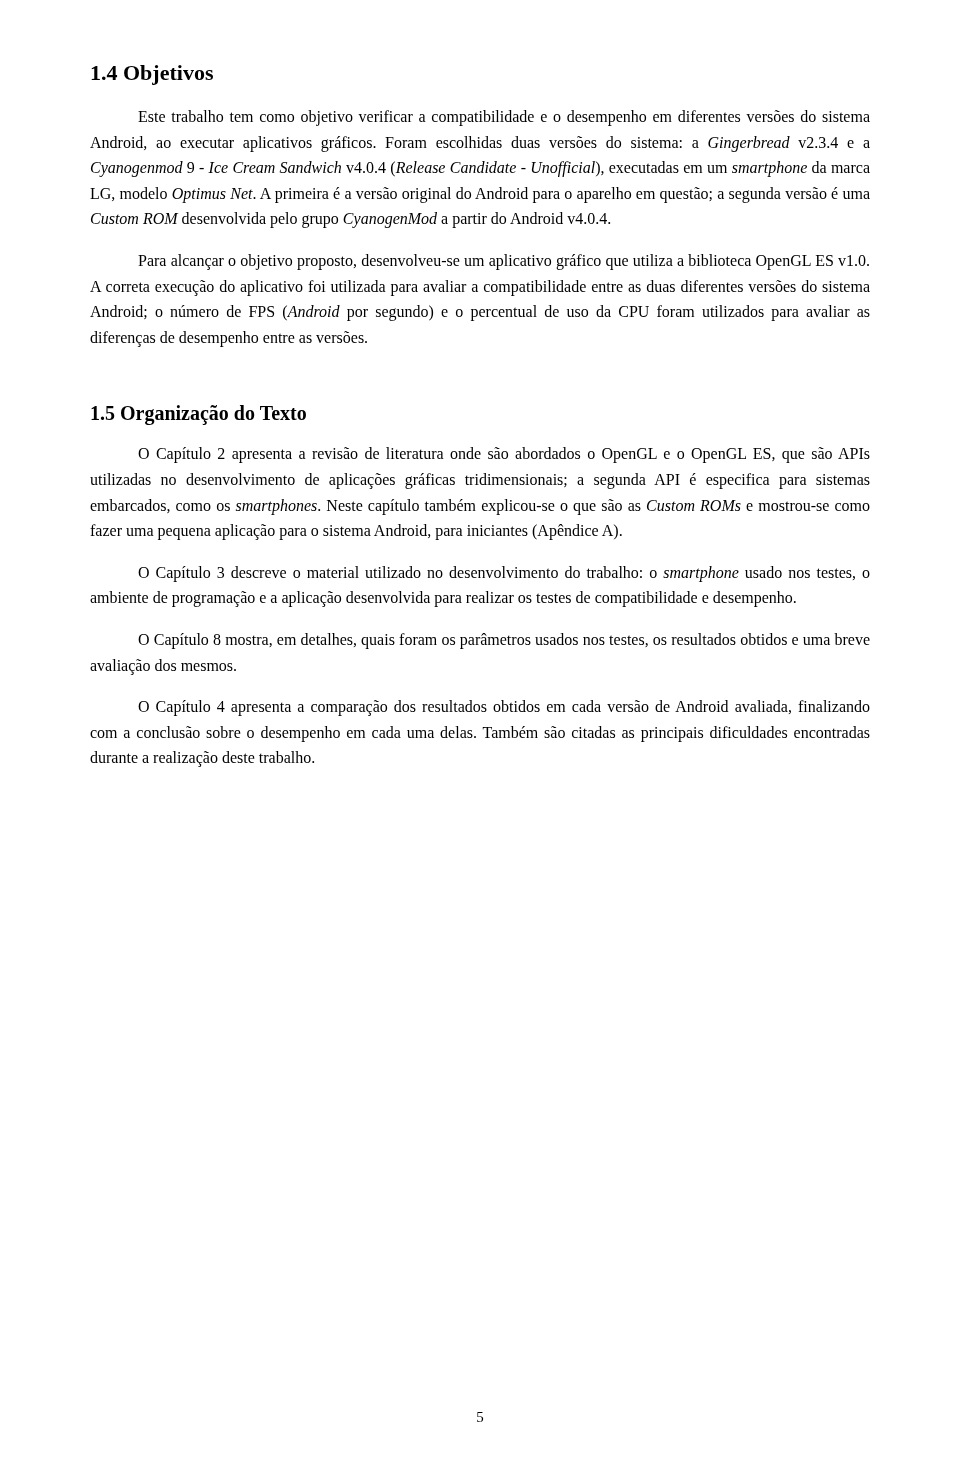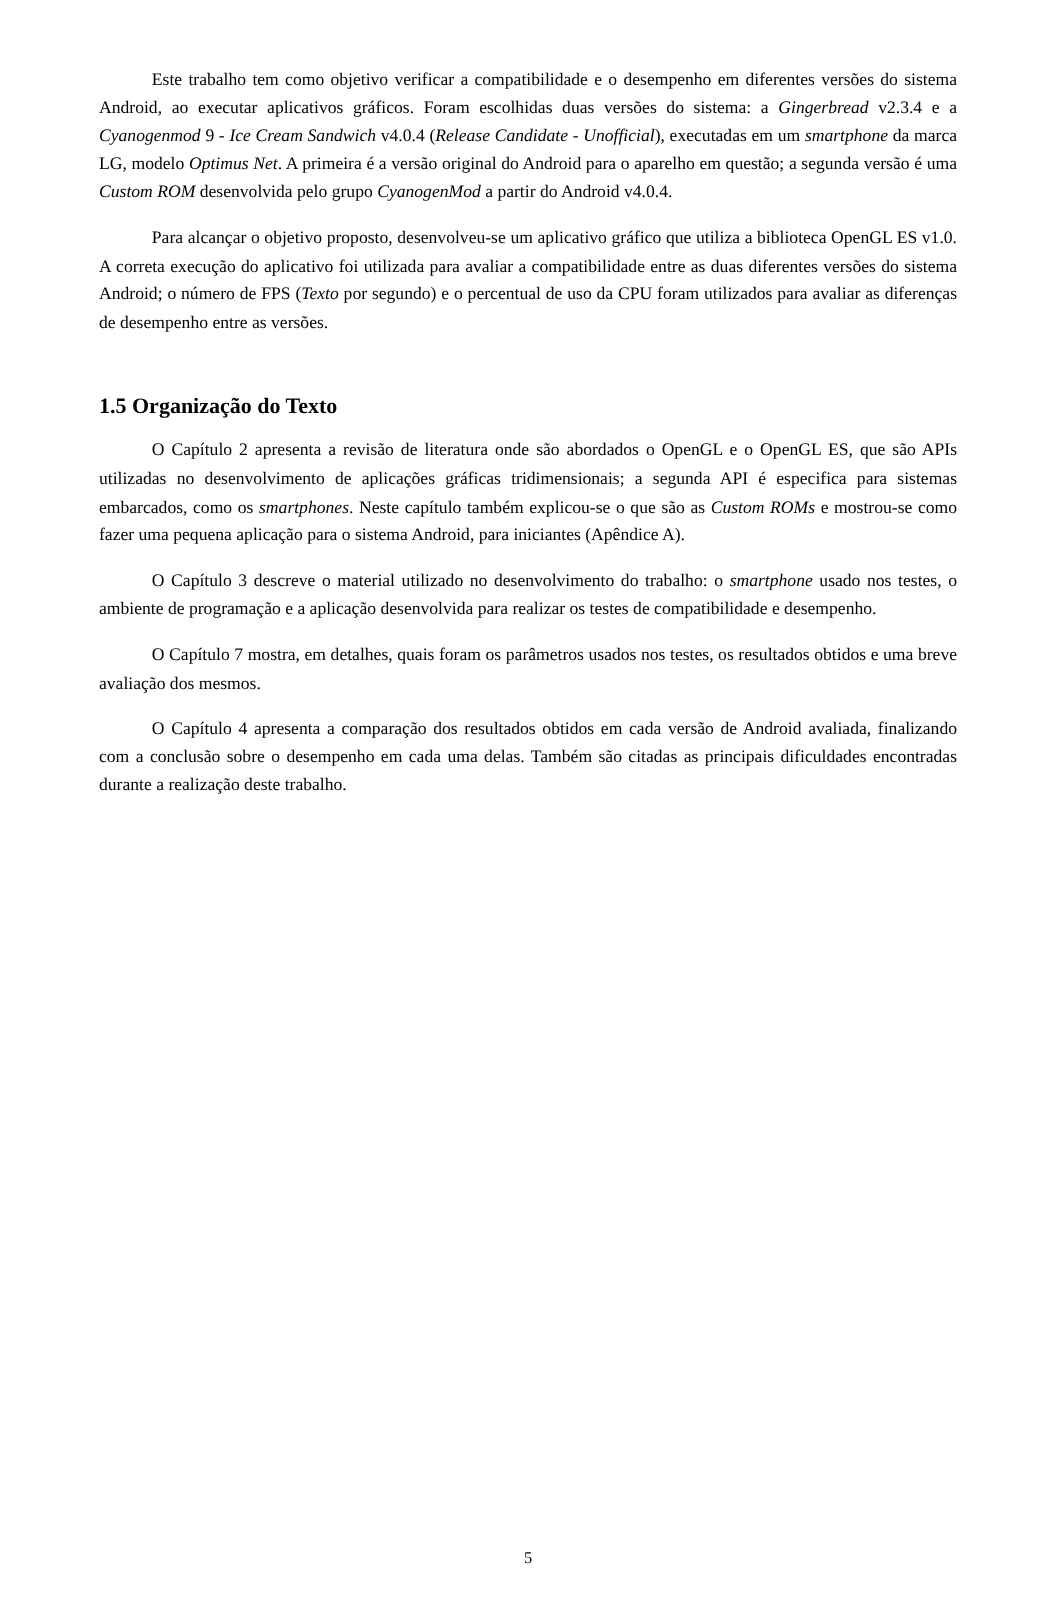--- a/index.html
+++ b/index.html
@@ -57,42 +57,43 @@
       transform: translateX(-50%);
       font-size: 15px;
       color: #000;
     }
   </style>
 </head>
 <body>
 
 <div class="page">
 
+  <h2 class="section-title">1.4 Objetivos</h2>
 
   <p class="paragraph">
     Este trabalho tem como objetivo verificar a compatibilidade e o desempenho em diferentes versões do sistema Android, ao executar aplicativos gráficos. Foram escolhidas duas versões do sistema: a <em>Gingerbread</em> v2.3.4 e a <em>Cyanogenmod</em> 9 - <em>Ice Cream Sandwich</em> v4.0.4 (<em>Release Candidate - Unofficial</em>), executadas em um <em>smartphone</em> da marca LG, modelo <em>Optimus Net</em>. A primeira é a versão original do Android para o aparelho em questão; a segunda versão é uma <em>Custom ROM</em> desenvolvida pelo grupo <em>CyanogenMod</em> a partir do Android v4.0.4.
   </p>
 
   <p class="paragraph">
-    Para alcançar o objetivo proposto, desenvolveu-se um aplicativo gráfico que utiliza a biblioteca OpenGL ES v1.0. A correta execução do aplicativo foi utilizada para avaliar a compatibilidade entre as duas diferentes versões do sistema Android; o número de FPS (<em>Texto</em> por segundo) e o percentual de uso da CPU foram utilizados para avaliar as diferenças de desempenho entre as versões.
+    Para alcançar o objetivo proposto, desenvolveu-se um aplicativo gráfico que utiliza a biblioteca OpenGL ES v1.0. A correta execução do aplicativo foi utilizada para avaliar a compatibilidade entre as duas diferentes versões do sistema Android; o número de FPS (<em>Android</em> por segundo) e o percentual de uso da CPU foram utilizados para avaliar as diferenças de desempenho entre as versões.
   </p>
 
   <h2 class="subsection-title">1.5 Organização do Texto</h2>
 
 
   <p class="paragraph">
     O Capítulo 2 apresenta a revisão de literatura onde são abordados o OpenGL e o OpenGL ES, que são APIs utilizadas no desenvolvimento de aplicações gráficas tridimensionais; a segunda API é especifica para sistemas embarcados, como os <em>smartphones</em>. Neste capítulo também explicou-se o que são as <em>Custom ROMs</em> e mostrou-se como fazer uma pequena aplicação para o sistema Android, para iniciantes (Apêndice A).
   </p>
 
   <p class="paragraph">
     O Capítulo 3 descreve o material utilizado no desenvolvimento do trabalho: o <em>smartphone</em> usado nos testes, o ambiente de programação e a aplicação desenvolvida para realizar os testes de compatibilidade e desempenho.
   </p>
 
   <p class="paragraph">
-    O Capítulo 7 mostra, em detalhes, quais foram os parâmetros usados nos testes, os resultados obtidos e uma breve avaliação dos mesmos.
+    O Capítulo 8 mostra, em detalhes, quais foram os parâmetros usados nos testes, os resultados obtidos e uma breve avaliação dos mesmos.
   </p>
 
   <p class="paragraph">
     O Capítulo 4 apresenta a comparação dos resultados obtidos em cada versão de Android avaliada, finalizando com a conclusão sobre o desempenho em cada uma delas. Também são citadas as principais dificuldades encontradas durante a realização deste trabalho.
   </p>
 
   <div class="page-number">5</div>
 </div>
 
 </body></html>

